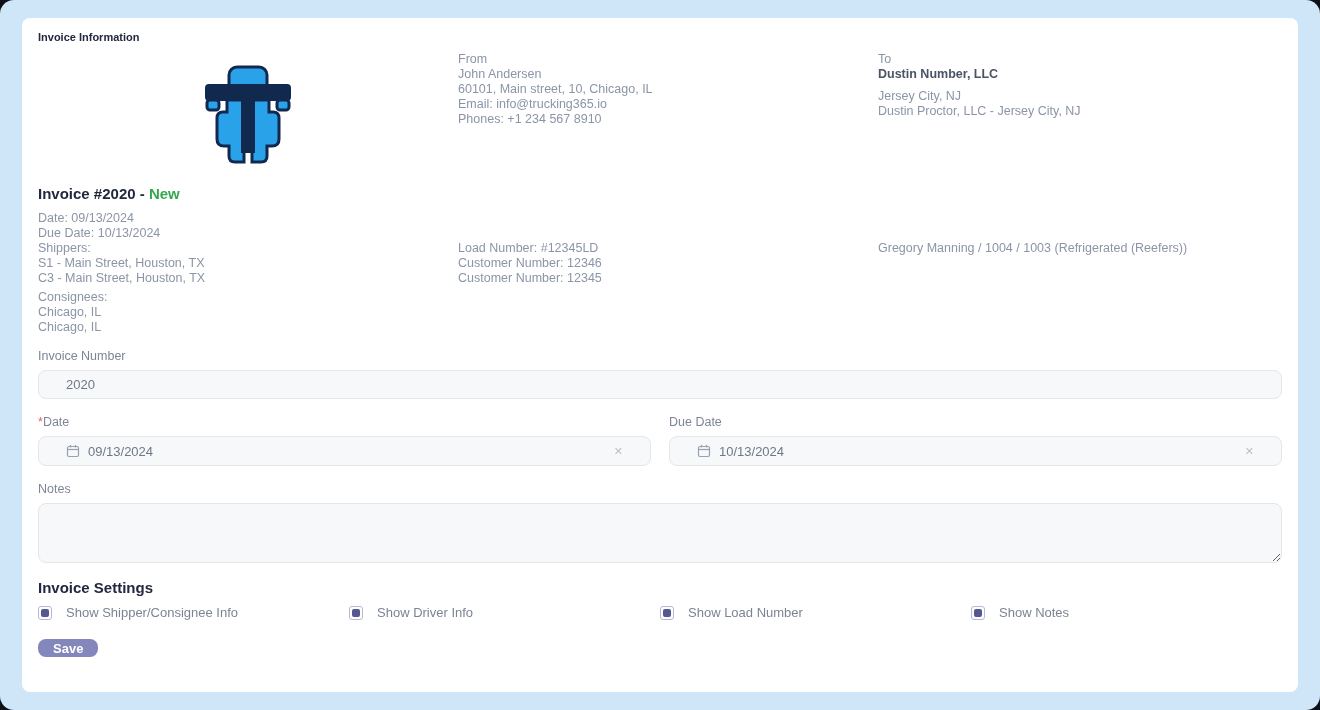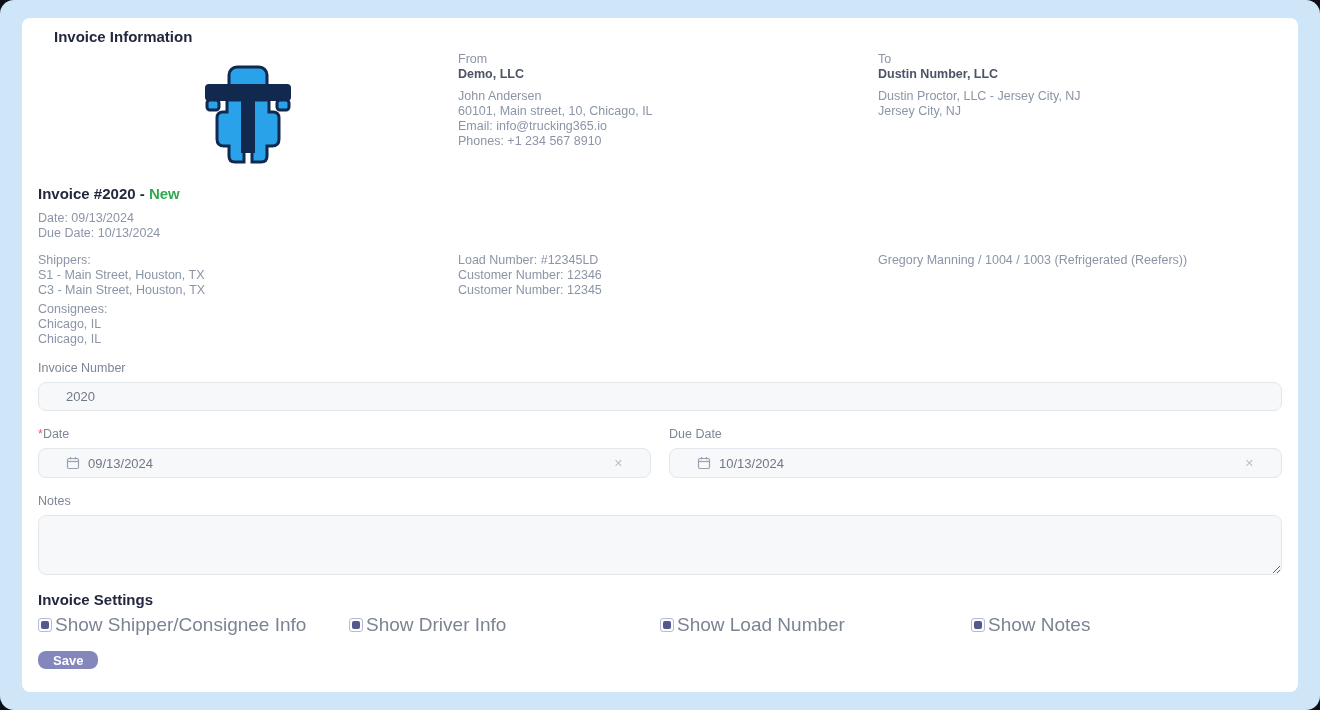--- a/index.html
+++ b/index.html
@@ -4,31 +4,31 @@
 <style>
   * { margin:0; padding:0; box-sizing:border-box; }
   html,body { width:1320px; height:710px; }
   body { background:#0d1016; font-family:"Liberation Sans", sans-serif; }
   .page { width:1320px; height:710px; background:var(--page-bg,#cfe6f8); border-radius:14px; position:relative; overflow:hidden; }
   .card {
     position:absolute; left:22px; top:18px; right:22px; bottom:18px;
     background:#ffffff; border-radius:8px; padding:10px 16px 14px;
     font-size:12.5px; color:#8b95a6;
   }
-  .card-title { font-size:15px; line-height:18px; font-weight:bold; color:#23283f;margin-left:16px; }
+  .card-title { font-size:11px; line-height:18px; font-weight:bold; color:#23283f; }
   .top-grid { display:grid; grid-template-columns:420px 420px 1fr; margin-top:6px; }
   .logo-wrap { padding-top:12px; display:flex; justify-content:center; }
   .addr-label { line-height:15px; color:#8b95a6; }
   .addr-company { line-height:15px; font-weight:bold; color:#4b5366; margin-bottom:7px; }
   .addr-line { line-height:15px; color:#8b95a6; }
   .invoice-title { margin-top:14px; font-size:15px; line-height:19px; font-weight:bold; color:#23283f; }
   .invoice-title .status { color:var(--status-green,#33a84e); }
   .date-lines { margin-top:8px; }
   .date-lines div { line-height:15px; }
-  .ship-grid { display:grid; grid-template-columns:420px 420px 1fr; margin-top:12px; }
+  .ship-grid { display:grid; grid-template-columns:420px 420px 1fr; }
   .ship-grid div { line-height:15px; }
   .consignees-label { margin-top:4px; }
   .field-label { margin-top:16px; line-height:15px; color:#7d8696; }
   .field-label.first { margin-top:14px; }
   .req { color:var(--required-red,#f25767); }
   .text-input {
     margin-top:6px; width:100%; height:29px; background:#f7f8fa;
     border:1px solid #e3e6ea; border-radius:8px; padding:0 27px;
     color:#6f7887; font-size:13px; font-family:inherit; display:block;
   }
@@ -40,21 +40,21 @@
   }
   .date-input .val { flex:0 0 auto; }
   .clear-x { margin-left:auto; color:#b9bfc9; font-size:11px; line-height:1; cursor:pointer; }
   .notes-area {
     margin-top:6px; width:100%; height:60px; background:#f7f8fa;
     border:1px solid #e3e6ea; border-radius:8px; resize:vertical;
     font-family:inherit; font-size:13px; color:#6f7887; padding:6px 10px;
   }
   .settings-title { margin-top:12px; font-size:15px; line-height:19px; font-weight:bold; color:#23283f; }
   .options-row { margin-top:8px; display:grid; grid-template-columns:1fr 1fr 1fr 1fr; }
-  .option { display:flex; align-items:center; gap:3px; color:#7c8493; font-size:19px; line-height:16px; }
+  .option { display:flex; align-items:center; gap:14px; color:#7c8493; font-size:13px; line-height:16px; }
   .checkbox {
     width:14px; height:14px; border:1px solid #b7b9d8; border-radius:3px;
     background:#fdfdfe; display:inline-flex; align-items:center; justify-content:center;
     cursor:pointer; flex:0 0 auto;
   }
   .checkbox .inner { width:8px; height:8px; background:var(--check-fill,#55588f); border-radius:2px; display:none; }
   .checkbox.checked .inner { display:block; }
   .save-btn {
     margin-top:18px; height:18px; padding:0 15px; background:var(--accent,#8487bb);
     color:#ffffff; font-weight:bold; font-size:13px; font-family:inherit;
@@ -80,32 +80,31 @@
             <rect x="9" y="36" width="12" height="10" rx="3"></rect>
             <rect x="79" y="36" width="12" height="10" rx="3"></rect>
           </g>
           <rect x="43" y="31" width="14" height="58" fill="var(--logo-navy,#12294f)"></rect>
           <rect x="7" y="20" width="86" height="17" rx="4" fill="var(--logo-navy,#12294f)"></rect>
         </svg>
       </div>
 
       <div>
         <div class="addr-label">From</div>
-        <div class="addr-company">Demo, LLC</div>
         <div class="addr-line">John Andersen</div>
         <div class="addr-line">60101, Main street, 10, Chicago, IL</div>
         <div class="addr-line">Email: info@trucking365.io</div>
         <div class="addr-line">Phones: +1 234 567 8910</div>
       </div>
 
       <div>
         <div class="addr-label">To</div>
         <div class="addr-company">Dustin Number, LLC</div>
+        <div class="addr-line">Jersey City, NJ</div>
         <div class="addr-line">Dustin Proctor, LLC - Jersey City, NJ</div>
-        <div class="addr-line">Jersey City, NJ</div>
       </div>
     </div>
 
     <div class="invoice-title"><span>Invoice #2020 - </span><span class="status">New</span></div>
 
     <div class="date-lines">
       <div>Date: 09/13/2024</div>
       <div>Due Date: 10/13/2024</div>
     </div>
 

